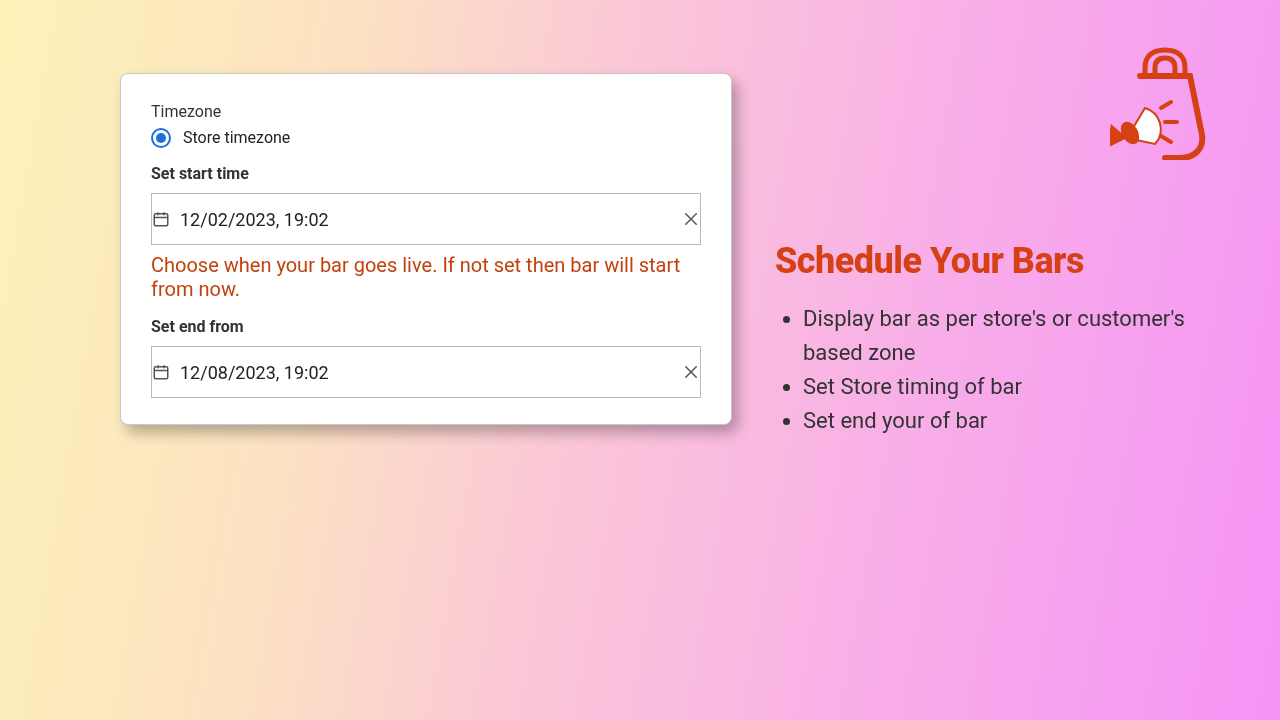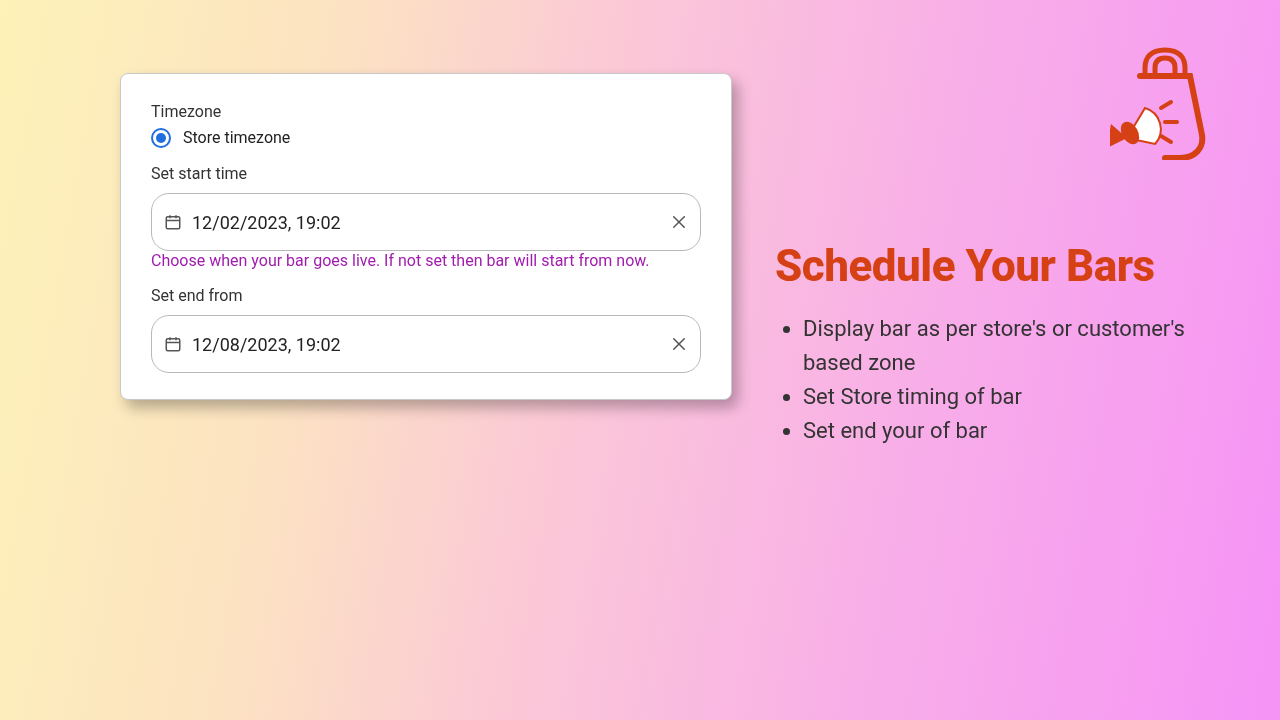--- a/index.html
+++ b/index.html
@@ -28,36 +28,36 @@
     width: 20px; height: 20px; border-radius: 50%;
     border: 2px solid #888; flex: 0 0 auto; margin-right: 12px; margin-top: 1px;
     display: inline-flex; align-items: center; justify-content: center;
     background: #fff;
   }
   .radio.selected { border-color: #1f6fe0; }
   .radio.selected::after { content: ""; width: 10px; height: 10px; border-radius: 50%; background: #1f6fe0; }
   .radio-label { font-size: 16px; color: #222; }
   .radio-desc { font-size: 15px; color: #666; margin-left: 32px; line-height: 1.4; }
   .field-group { margin-top: 16px; }
-  .field-label { font-size: 16px; color: #333; margin-bottom: 10px; }
+  .field-label { font-size: 16px; color: #333; margin-bottom: 10px; font-weight: bold; }
   .input-wrap {
     display: flex; align-items: center;
-    border: 1px solid #b8b8b8; border-radius: 18px;
-    height: 58px; padding: 0 12px; background: #fff;
+    border: 1px solid #b8b8b8; border-radius: 0;
+    height: 52px; padding: 0 0; background: #fff;
   }
   .cal-icon { width: 18px; height: 18px; flex: 0 0 auto; margin-right: 10px; color: #555; }
   .input-text { flex: 1 1 auto; font-size: 18px; color: #222; }
   .clear-x { width: 18px; height: 18px; flex: 0 0 auto; color: #555; cursor: pointer; }
-  .help { font-size: 16px; color: #a21caf; }
+  .help { font-size: 20px; color: #c2410c; margin-top: 8px; }
   .marketing {
     position: absolute;
     left: 775px; top: 240px;
     width: 450px;
   }
-  .marketing h2 { font-size: 44px; font-weight: 800; color: #d64015; margin-bottom: 20px; letter-spacing: -0.5px; }
+  .marketing h2 { font-size: 36px; font-weight: 800; color: #d64015; margin-bottom: 20px; letter-spacing: -0.5px; }
   .marketing ul { list-style: disc; padding-left: 28px; color: #333; }
   .marketing li { font-size: 22px; line-height: 1.55; color: #333; }
 </style>
 </head>
 <body>
 
 <div class="bg">
 
   <div class="logo">
     <svg width="110" height="120" viewBox="0 0 110 120">

